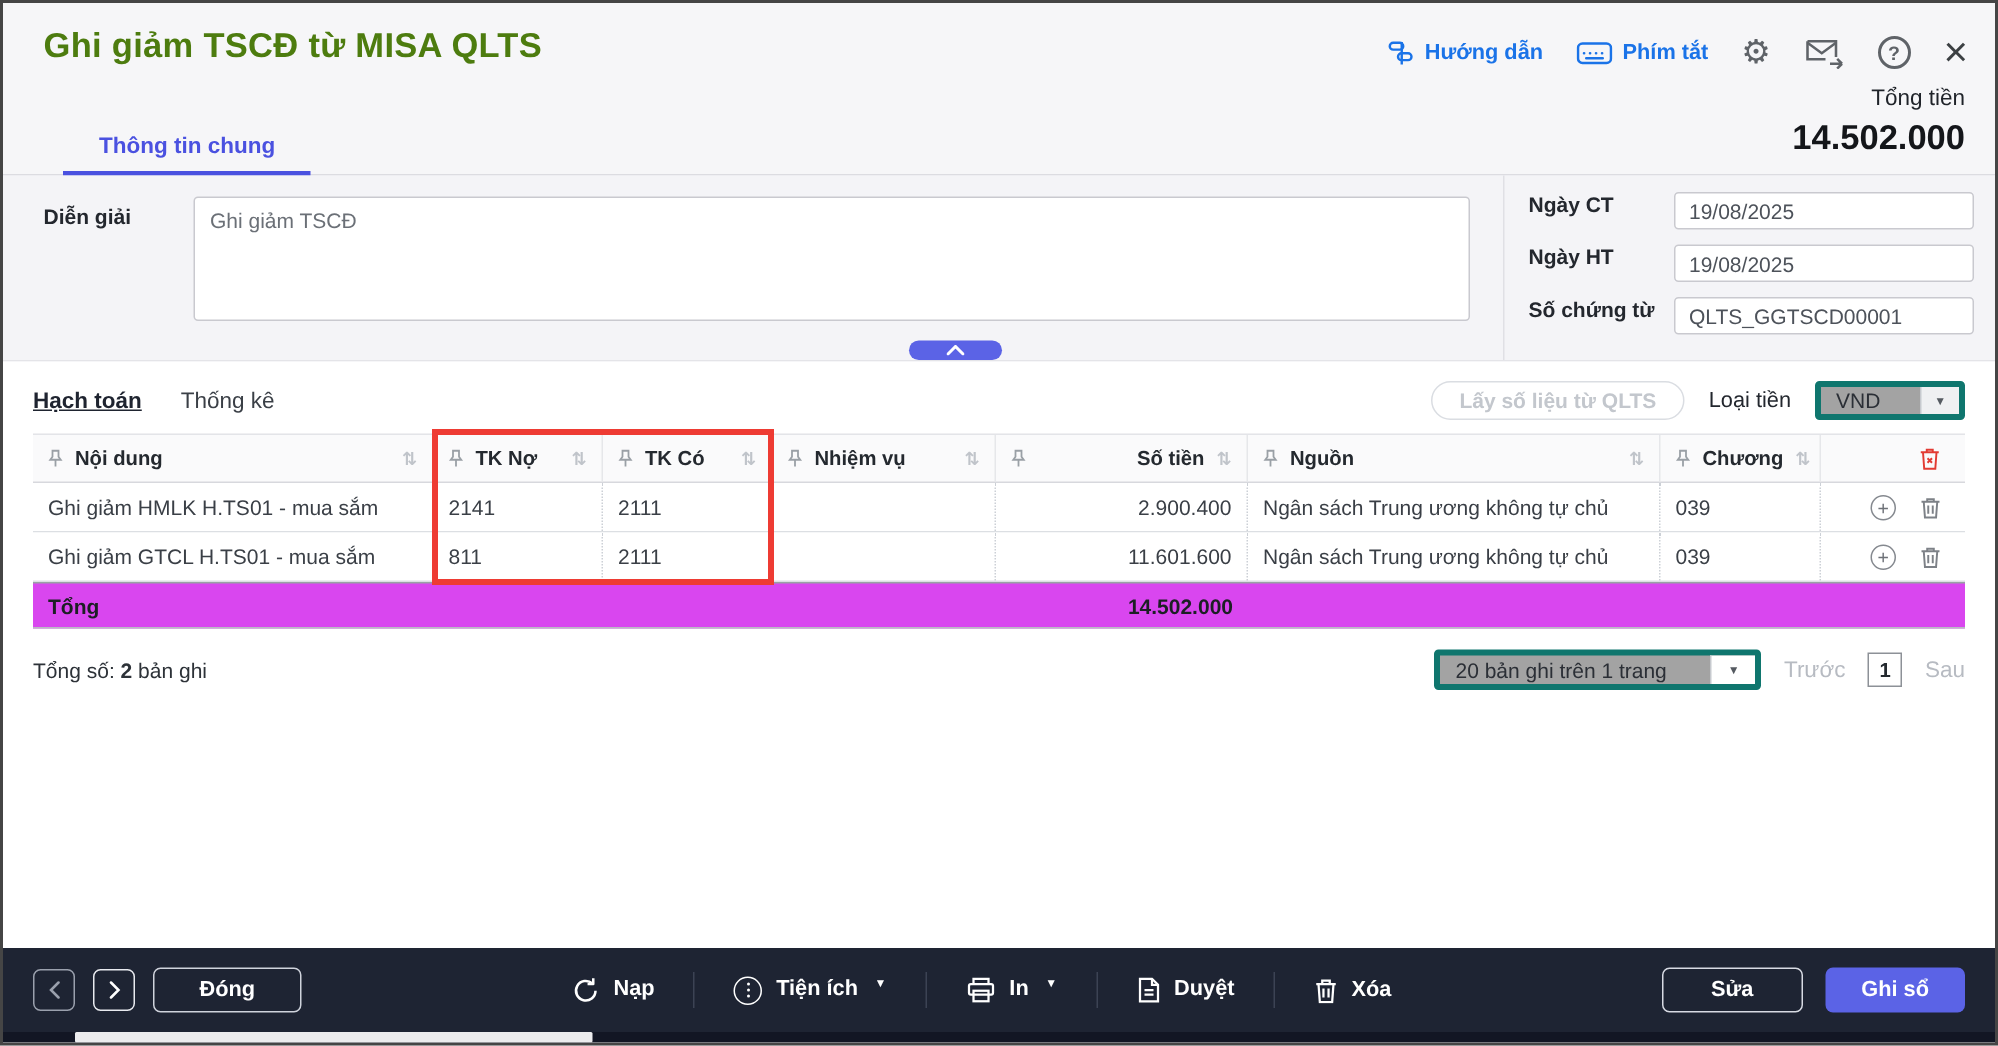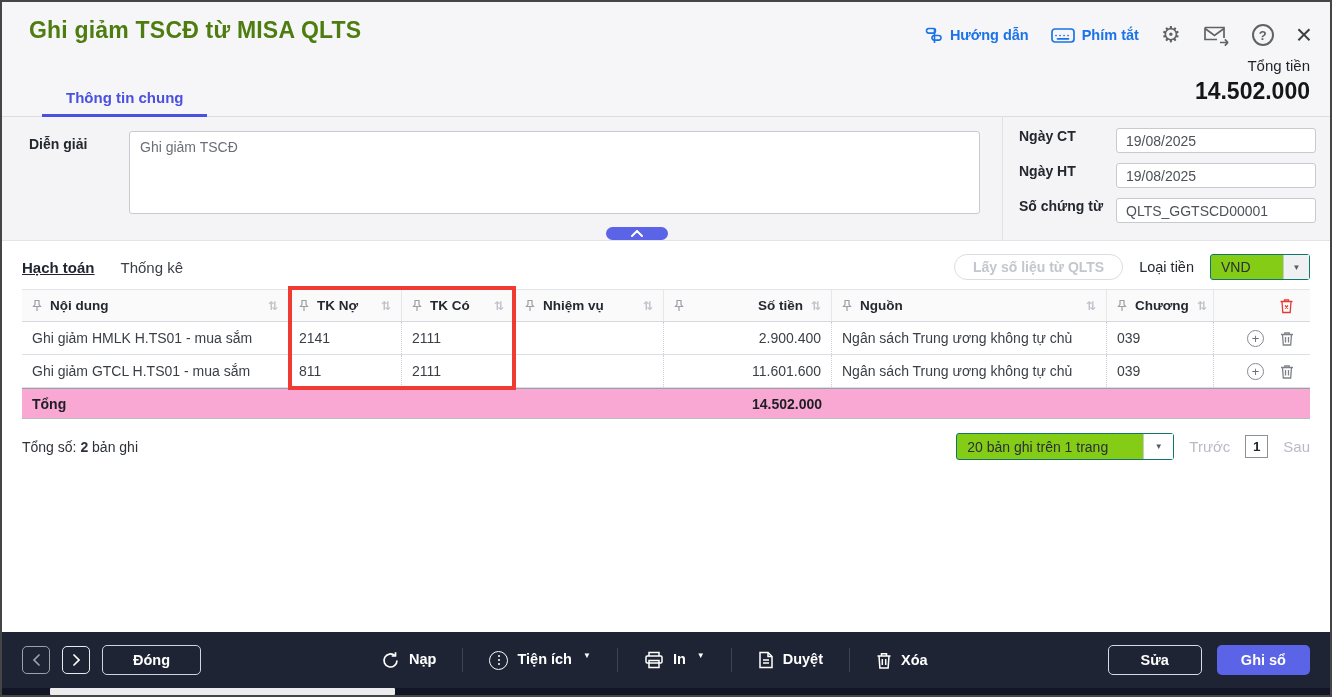--- a/index.html
+++ b/index.html
@@ -43,21 +43,21 @@
 
   
   .detail { flex: 1; background: #fff; position: relative; }
   .dt-bar { display: flex; align-items: center; padding: 13px 20px 9px; }
   .lnk-ht { font-size: 15px; font-weight: 600; color: #1f2430; text-decoration: underline; cursor: pointer; }
   .lnk-tk { font-size: 15px; color: #3a3f46; margin-left: 26px; cursor: pointer; }
   .dt-right { margin-left: auto; display: flex; align-items: center; gap: 16px; }
   .fetch-btn { border: 1px solid #dadde2; border-radius: 14px; padding: 4px 18px; font-size: 14px; font-weight: 600;
     color: #c3c7cd; background: transparent; cursor: default; }
   .cur-lbl { font-size: 14.5px; color: #23272e; }
-  .combo { display: flex; align-items: stretch; border: 1px solid #0f766e; border-radius: 3px; background: #84cc16; height: 26px; cursor: pointer; }
+  .combo { display: flex; align-items: stretch; border: 4px solid #0f766e; border-radius: 3px; background: #a3a3a3; height: 26px; cursor: pointer; }
   .combo-txt { padding: 0 10px; font-size: 14px; color: #2b2f36; display: flex; align-items: center; }
   .combo-arrow { width: 26px; border-left: 1px solid #c6c9ce; background: #eff0f2; display: flex; align-items: center; justify-content: center;
     font-size: 8px; color: #555a61; }
   .combo.cur { width: 100px; } .combo.cur .combo-txt { flex: 1; }
 
   
   .tblwrap { margin: 0 20px; position: relative; }
   .trow { display: flex; align-items: stretch; }
   .thead { background: #fafafb; border-top: 1px solid #e3e4e8; border-bottom: 1px solid #d7d8dd; height: 33px; }
   .tbody-row { height: 33px; border-bottom: 1px solid #dcdfe3; background: #fff; }
@@ -65,21 +65,21 @@
   .hcell { font-weight: bold; color: #24292f; font-size: 13.5px; gap: 8px; border-right: 1px solid #e6e7ea; }
   .bcell { border-right: 1px dotted #ccd0d6; }
   .c1 { width: 267px; } .c2 { width: 113px; } .c3 { width: 113px; } .c4 { width: 149px; }
   .c5 { width: 168px; justify-content: flex-end; } .c6 { width: 275px; } .c7 { width: 107px; }
   .c8 { flex: 1; border-right: none !important; justify-content: flex-end; gap: 16px; padding-right: 16px; }
   .c5.hcell { justify-content: flex-start; } .c5.hcell .hl { margin-left: auto; }
   .pin { flex: none; }
   .sorter { color: #c0c4ca; font-size: 12px; margin-left: auto; font-family: "DejaVu Sans", sans-serif; }
   .c5.hcell .sorter, .c7.hcell .sorter { margin-left: 0; }
   .num { justify-content: flex-end; font-variant-numeric: tabular-nums; }
-  .trow.total { height: 31px; border-top: 1px solid #9aa0a6; border-bottom: 1px solid #b9bcc2; background: #f9a8d4; }
+  .trow.total { height: 31px; border-top: 1px solid #9aa0a6; border-bottom: 1px solid #b9bcc2; background: #d946ef; }
   .trow.total .cell { border: none; font-weight: bold; color: #1c1f24; }
   .plus-ic { width: 17px; height: 17px; border: 1px solid #85898f; border-radius: 50%; color: #6d7177;
     display: flex; align-items: center; justify-content: center; font-size: 13px; line-height: 1; cursor: pointer; }
   .hl-red { position: absolute; left: 266px; top: -3px; width: 228px; height: 104px;
     border: 4px solid #ee3b33; pointer-events: none; z-index: 6; }
 
   
   .pagerow { display: flex; align-items: center; margin: 14px 20px 0; gap: 8px; }
   .pg-sum { font-size: 14px; color: #2d3238; }
   .pg-sum b { font-weight: bold; }

